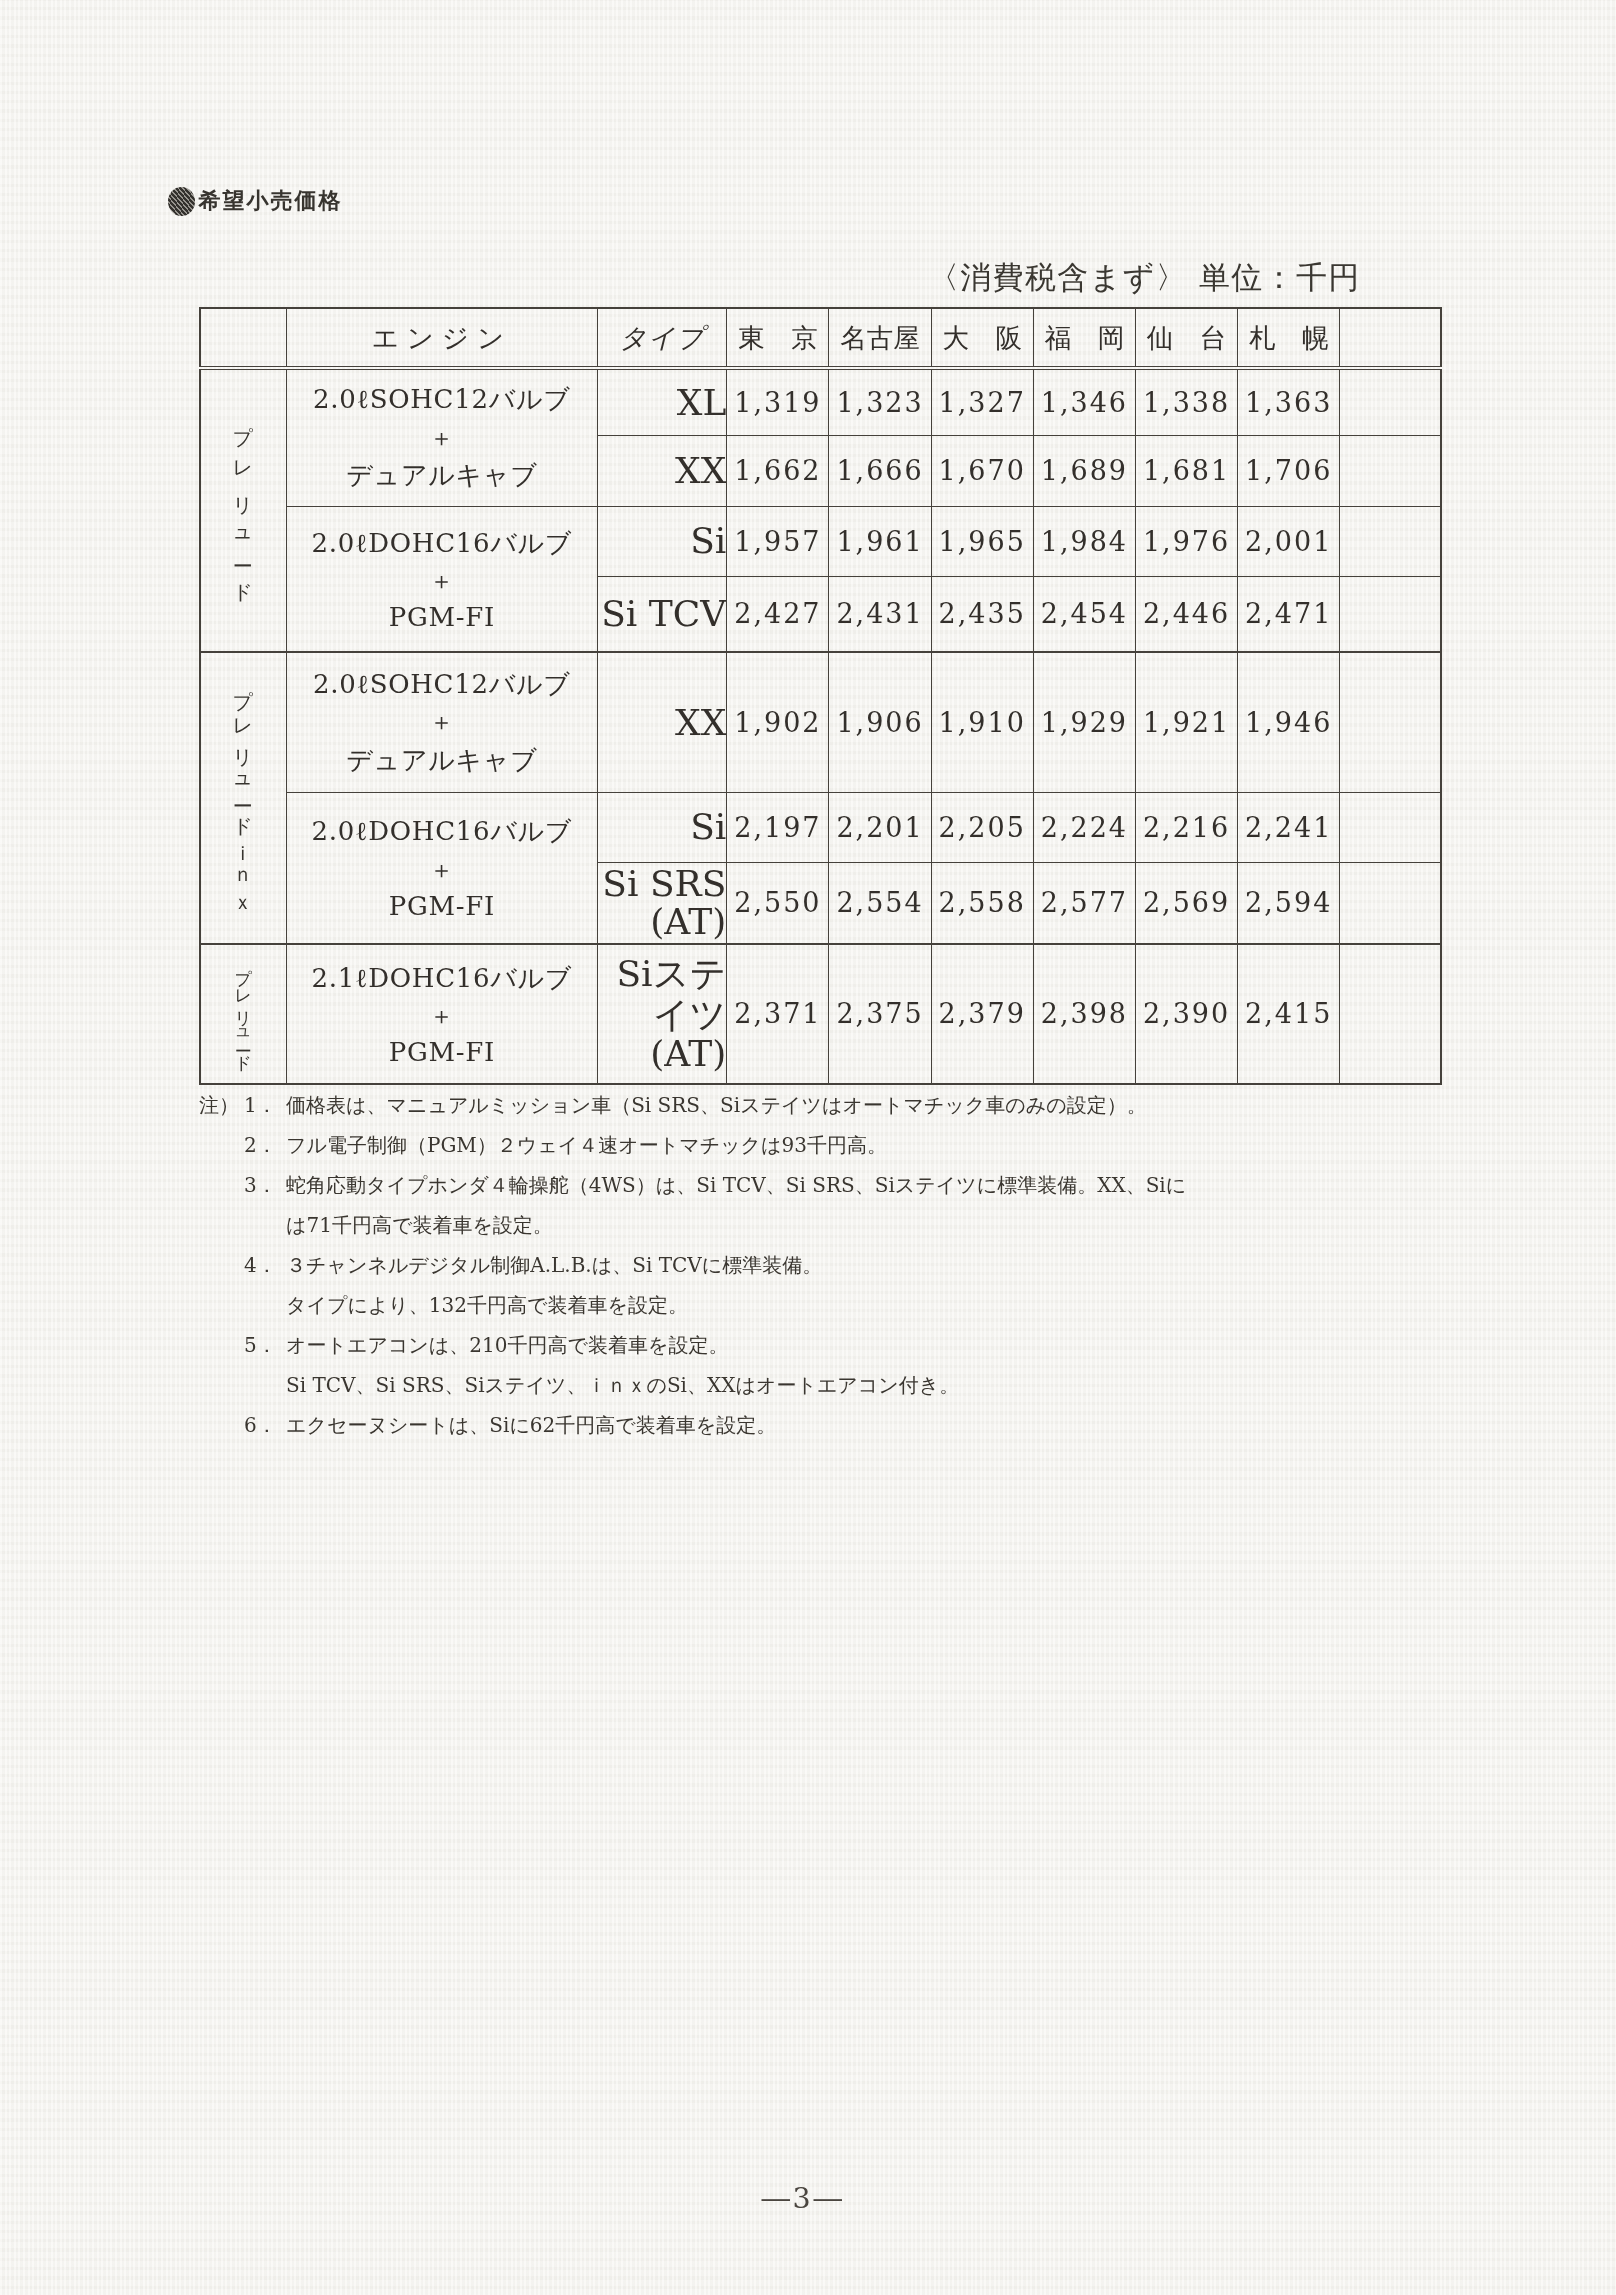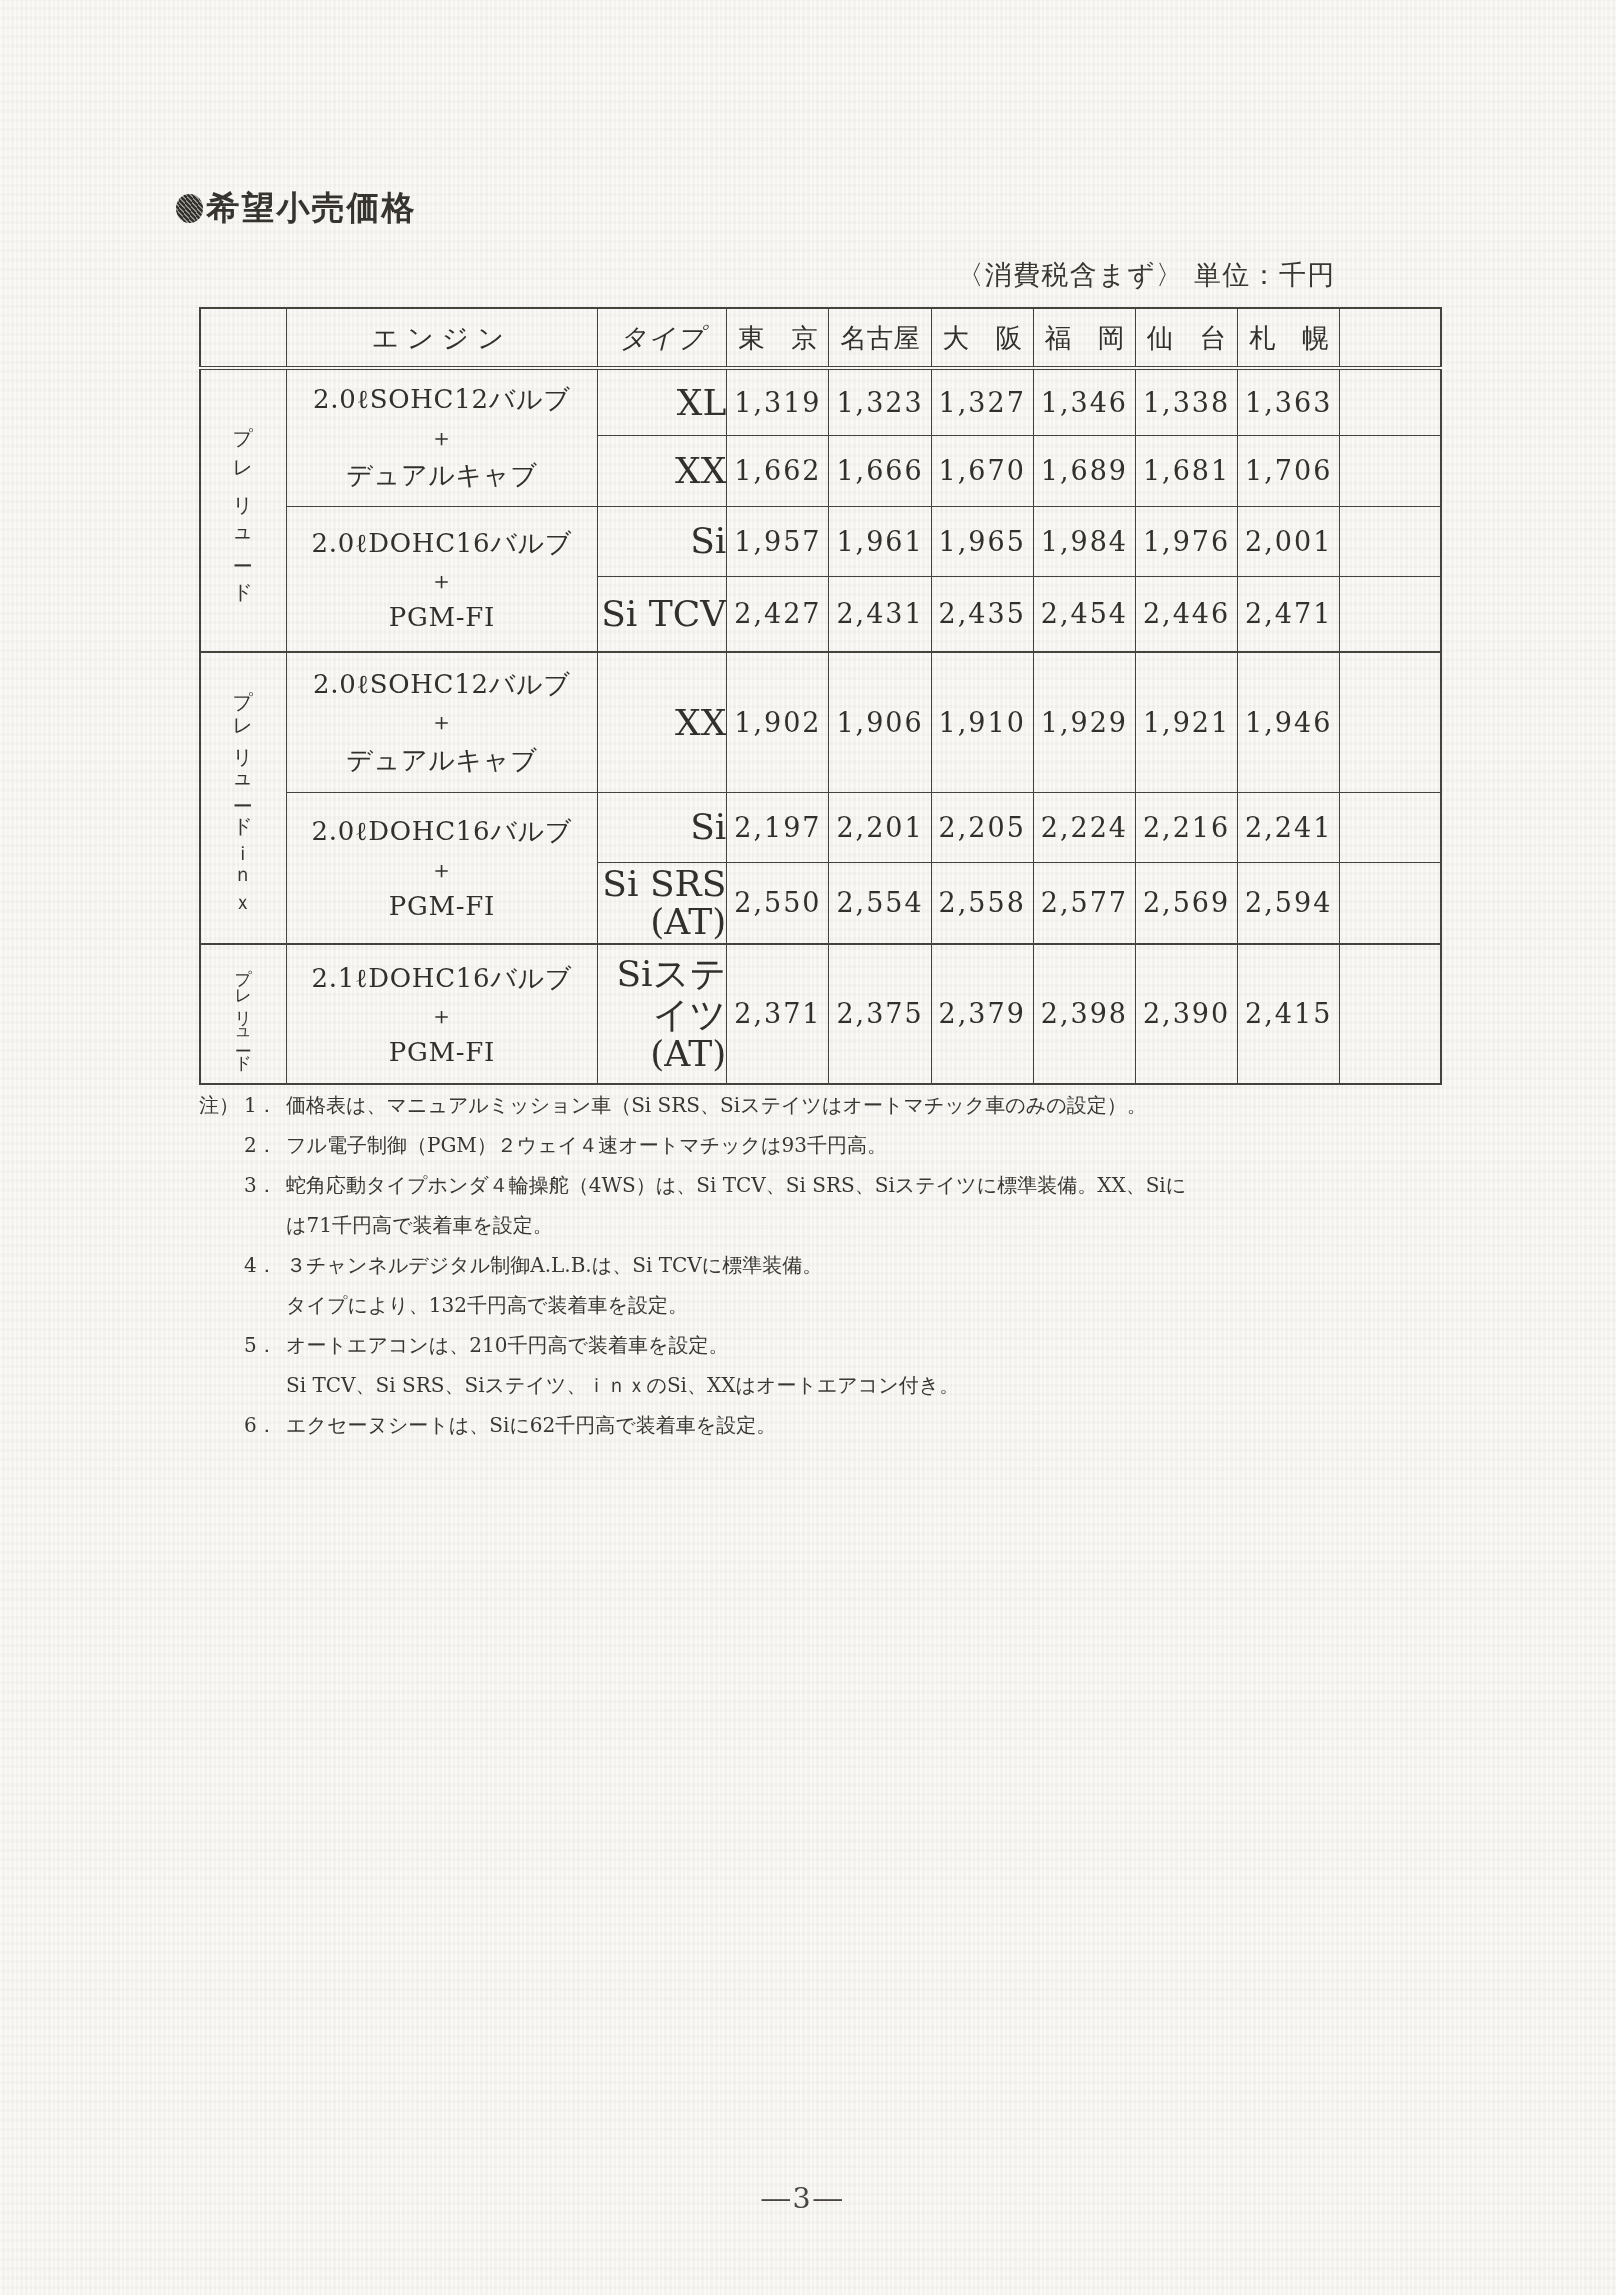--- a/index.html
+++ b/index.html
@@ -11,34 +11,34 @@
   }
   .page {
     position: relative; width: 1617px; height: 2295px; overflow: hidden;
     background:
       repeating-linear-gradient(90deg, rgba(255,255,255,0.35) 0 2px, rgba(0,0,0,0.012) 2px 4.6px),
       repeating-linear-gradient(0deg, rgba(255,255,255,0.18) 0 6px, rgba(120,115,105,0.022) 6px 9.3px),
       #f5f4f0;
   }
   
   .heading {
-    position: absolute; left: 176px; top: 186px;
+    position: absolute; left: 168px; top: 186px;
     font-family: "DejaVu Sans", "Liberation Sans", sans-serif;
-    font-weight: bold; font-size: 33px; letter-spacing: 2px; color: #37342f;
+    font-weight: bold; font-size: 22px; letter-spacing: 2px; color: #37342f;
     display: flex; align-items: center;
   }
   .bullet {
     width: 26.5px; height: 29px; margin-right: 4px; border-radius: 50%;
     background: repeating-linear-gradient(50deg, #33312d 0 2px, #97948e 2px 3.3px);
     display: inline-block;
   }
   
   .tax-note {
-    position: absolute; top: 257px; right: 1617px; left: 900px; width: 492px;
-    text-align: center; font-size: 27px; letter-spacing: 1.3px; color: #3a3731;
+    position: absolute; top: 257px; right: 1617px; left: 928px; width: 492px;
+    text-align: left; font-size: 31px; letter-spacing: 1.3px; color: #3a3731;
   }
   
   table.price-table {
     position: absolute; left: 176px; top: 307px;
     border-collapse: collapse; table-layout: fixed; width: 1243px;
     border: 2.7px solid #45413b;
     font-size: 26.5px; color: #332f2b; margin-left: 23px;
   }
   .price-table td, .price-table th {
     border: 1.3px solid #45413b;

